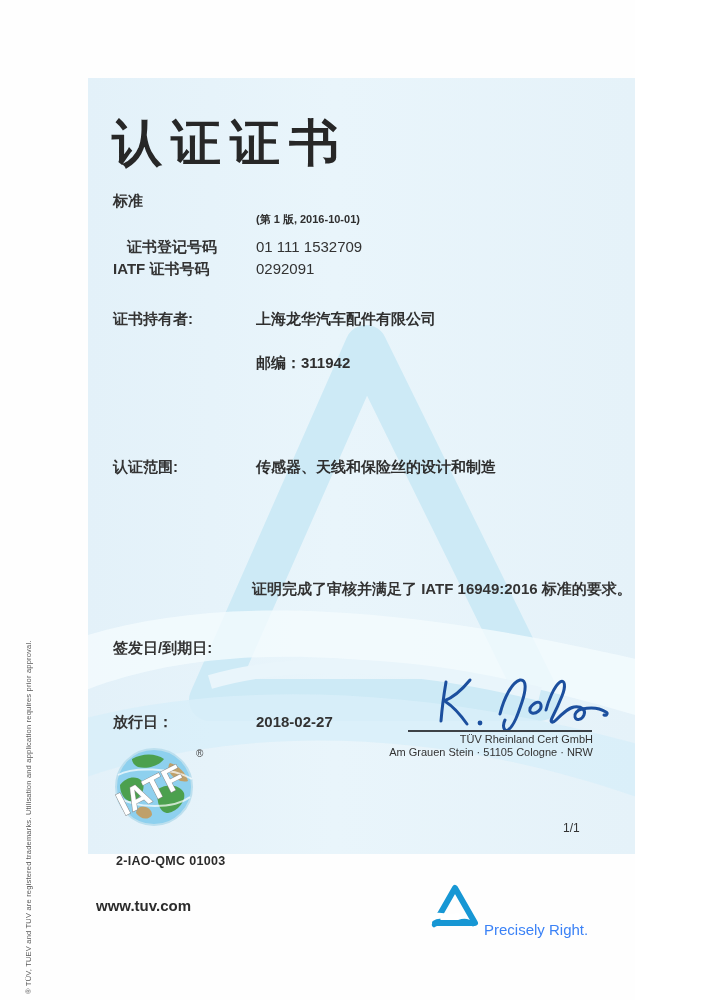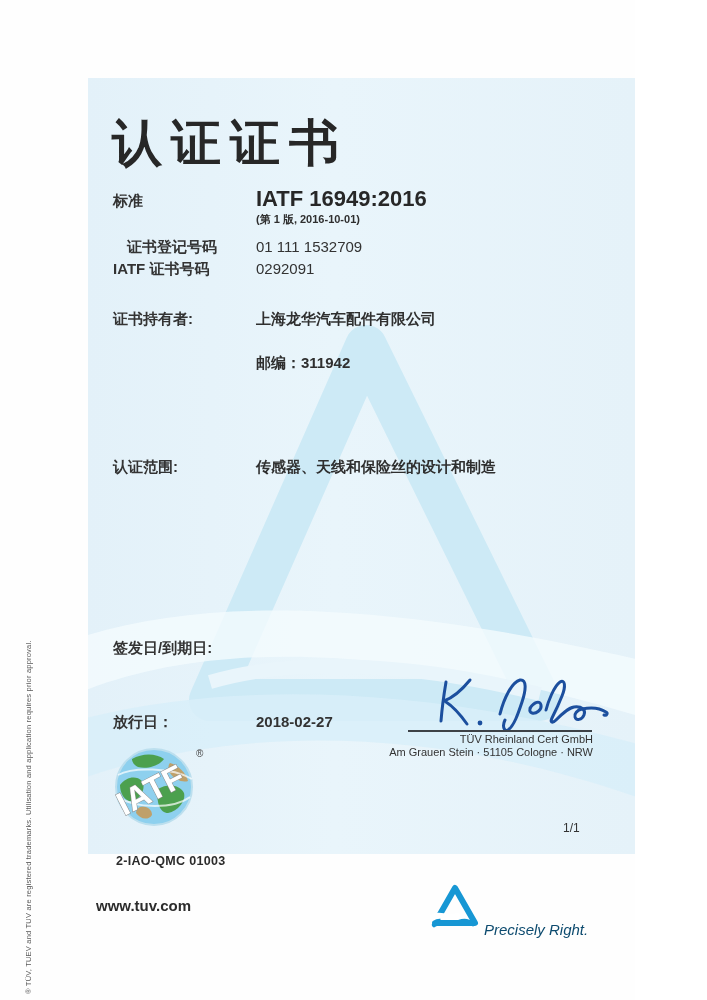--- a/index.html
+++ b/index.html
@@ -33,56 +33,56 @@
   }
 
   .page-num { font-size:12px; color:#333;text-align:center; }
   .iatf-code { font-size:12.5px; font-weight:600; color:#2c2c2c; letter-spacing:.3px; }
   .footer-url { font-size:15px; font-weight:600; color:#2c2c2c; }
 
   .brand { position:absolute; left:482px; top:891px; color:#3d3d3d; white-space:nowrap; }
   .brand .b1 { font-size:24px; font-weight:700; letter-spacing:-.5px; }
   .brand .b2 { font-size:24px; font-weight:400; letter-spacing:-.5px; }
   .brand .breg { font-size:9px; vertical-align:10px; }
-  .tagline { position:absolute; left:484px; top:921px; font-size:15px; color:#0c4a6e;font-style:italic; }
+  .tagline { position:absolute; left:484px; top:921px; font-size:15px; color:#3b82f6; }
 </style>
 </head>
 <body>
 
 <div class="page">
 
   <div class="paper">
     <svg class="watermark" width="547" height="776" viewBox="0 0 547 776">
       <path d="M278,268 L452,622 L122,622 Z" fill="none" stroke="#cdeaf6" stroke-width="42" stroke-linejoin="round"></path>
       <path d="M-10,560 C120,518 300,523 557,583 L557,640 C300,563 120,563 -10,615 Z" fill="#f4fbfe" opacity="0.8"></path>
       <path d="M-10,642 C150,600 350,610 557,668 L557,722 C350,648 150,645 -10,702 Z" fill="#d8eef9" opacity="0.85"></path>
       <path d="M122,604 C210,578 330,586 452,616" fill="none" stroke="#e9f5fb" stroke-width="14"></path>
     </svg>
   </div>
 
   <div class="vertical-note">® TÜV, TUEV and TUV are registered trademarks. Utilisation and application requires prior approval.</div>
 
   <div class="abs title" style="left:112px; top:110px;">认证证书</div>
 
   <div class="abs lbl" style="left:113px; top:192px;">标准</div>
-  <div class="abs std-value" style="left:256px; top:186px;">IATF 16949:2016</div>
   <div class="abs std-edition" style="left:256px; top:212px;">(第 1 版, 2016-10-01)</div>
 
   <div class="abs lbl" style="left:113px; top:238px;margin-left:14px;">证书登记号码</div>
   <div class="abs val" style="left:256px; top:238px;">01 111 1532709</div>
   <div class="abs lbl" style="left:113px; top:260px;">IATF 证书号码</div>
   <div class="abs val" style="left:256px; top:260px;">0292091</div>
 
   <div class="abs lbl" style="left:113px; top:310px;">证书持有者:</div>
   <div class="abs valb holder-line" style="left:256px; top:308px;">上海龙华汽车配件有限公司</div>
   <div class="abs valb holder-line" style="left:256px; top:352px;">邮编：311942</div>
 
   <div class="abs lbl" style="left:113px; top:458px;">认证范围:</div>
   <div class="abs valb" style="left:256px; top:458px;">传感器、天线和保险丝的设计和制造</div>
 
+  <div class="abs val6" style="left:252px; top:580px;">证明完成了审核并满足了 IATF 16949:2016 标准的要求。</div>
 
   <div class="abs lbl" style="left:113px; top:639px;">签发日/到期日:</div>
 
   <div class="abs lbl" style="left:113px; top:713px;">放行日：</div>
   <div class="abs val6" style="left:256px; top:713px;">2018-02-27</div>
 
   <svg class="abs" style="left:434px; top:674px;" width="180" height="58" viewBox="0 0 180 58">
     <g fill="none" stroke="#1c4f9e" stroke-width="3" stroke-linecap="round" stroke-linejoin="round">
       <path d="M12,8 C10,20 8,34 7,47"></path>
       <path d="M36,6 C27,17 18,24 10,27"></path>

